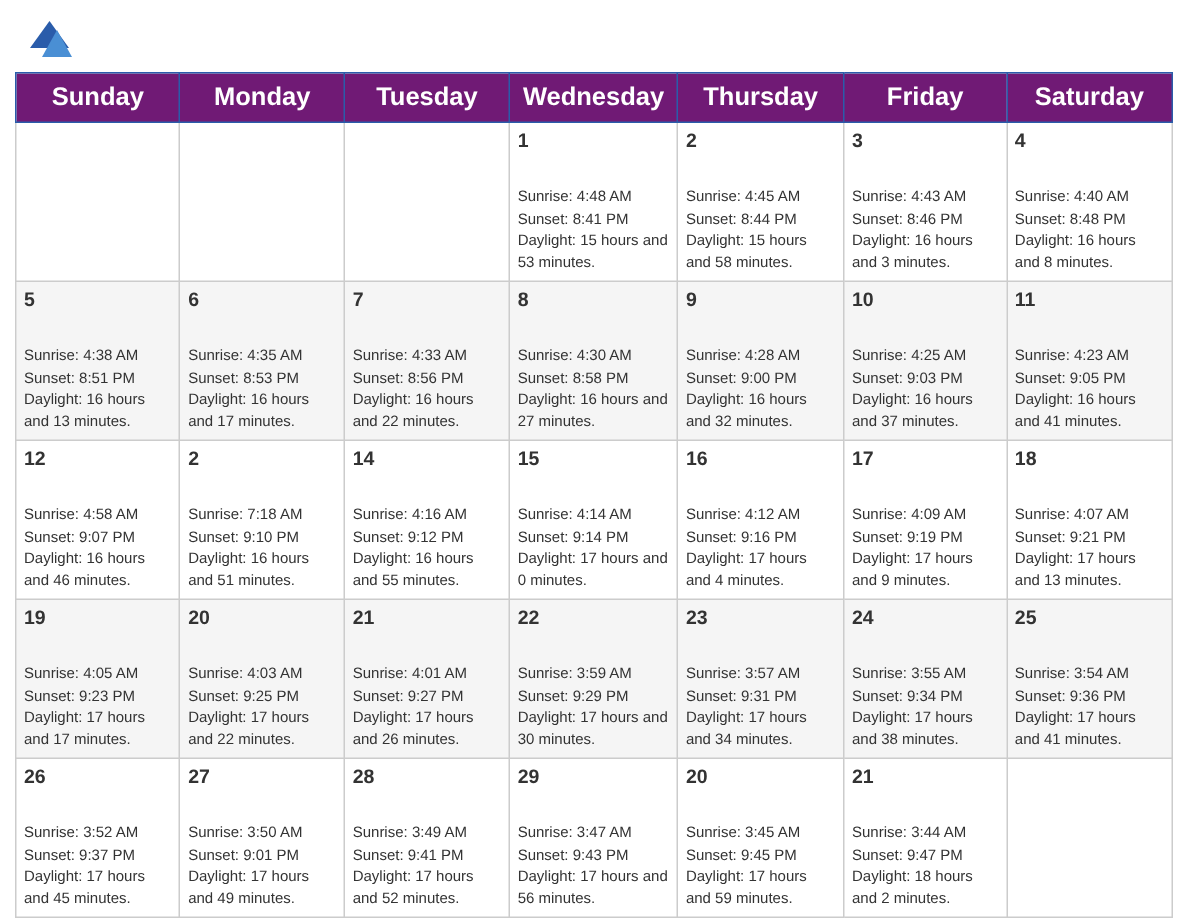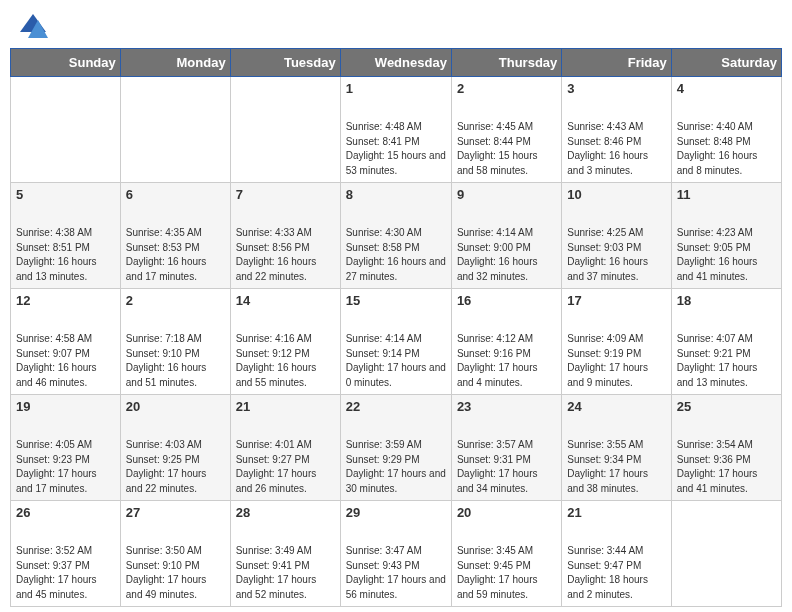--- a/index.html
+++ b/index.html
@@ -52,26 +52,26 @@
     .location {
       font-size: 16px;
       color: #333;
     }
     .calendar {
       width: 100%;
       border-collapse: collapse;
       border: 1px solid #ccc;
     }
     .calendar th {
-      background-color: #737373;
+      background-color: #701a75;
       color: #fff;
-      font-size: 13px;
+      font-size: 17px;
       font-weight: bold;
       padding: 6px 4px;
-      text-align: right;
+      text-align: center;
       border: 1px solid #2a5caa;
     }
     .calendar td {
       vertical-align: top;
       padding: 4px 5px;
       border: 1px solid #ccc;
       font-size: 10.5px;
       color: #333;
       width: 113px;
       min-height: 80px;
@@ -182,21 +182,21 @@
 Daylight: 16 hours and 22 minutes.</div>
         </td>
         <td>
           <span class="day-number">8</span>
           <div class="day-info">Sunrise: 4:30 AM
 Sunset: 8:58 PM
 Daylight: 16 hours and 27 minutes.</div>
         </td>
         <td>
           <span class="day-number">9</span>
-          <div class="day-info">Sunrise: 4:14 AM
+          <div class="day-info">Sunrise: 4:28 AM
 Sunset: 9:00 PM
 Daylight: 16 hours and 32 minutes.</div>
         </td>
         <td>
           <span class="day-number">10</span>
           <div class="day-info">Sunrise: 4:25 AM
 Sunset: 9:03 PM
 Daylight: 16 hours and 37 minutes.</div>
         </td>
         <td>
@@ -297,21 +297,21 @@
       <tr>
         <td>
           <span class="day-number">26</span>
           <div class="day-info">Sunrise: 3:52 AM
 Sunset: 9:37 PM
 Daylight: 17 hours and 45 minutes.</div>
         </td>
         <td>
           <span class="day-number">27</span>
           <div class="day-info">Sunrise: 3:50 AM
-Sunset: 9:10 PM
+Sunset: 9:01 PM
 Daylight: 17 hours and 49 minutes.</div>
         </td>
         <td>
           <span class="day-number">28</span>
           <div class="day-info">Sunrise: 3:49 AM
 Sunset: 9:41 PM
 Daylight: 17 hours and 52 minutes.</div>
         </td>
         <td>
           <span class="day-number">29</span>

